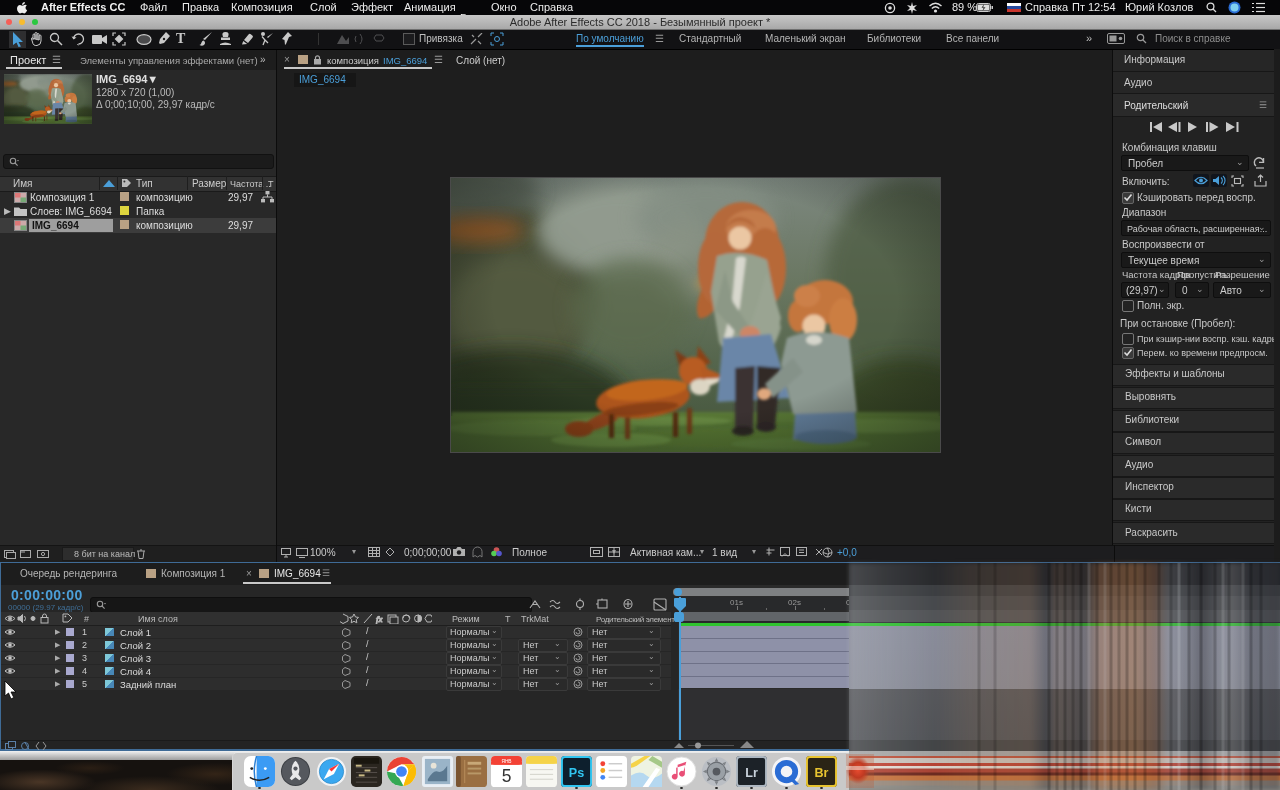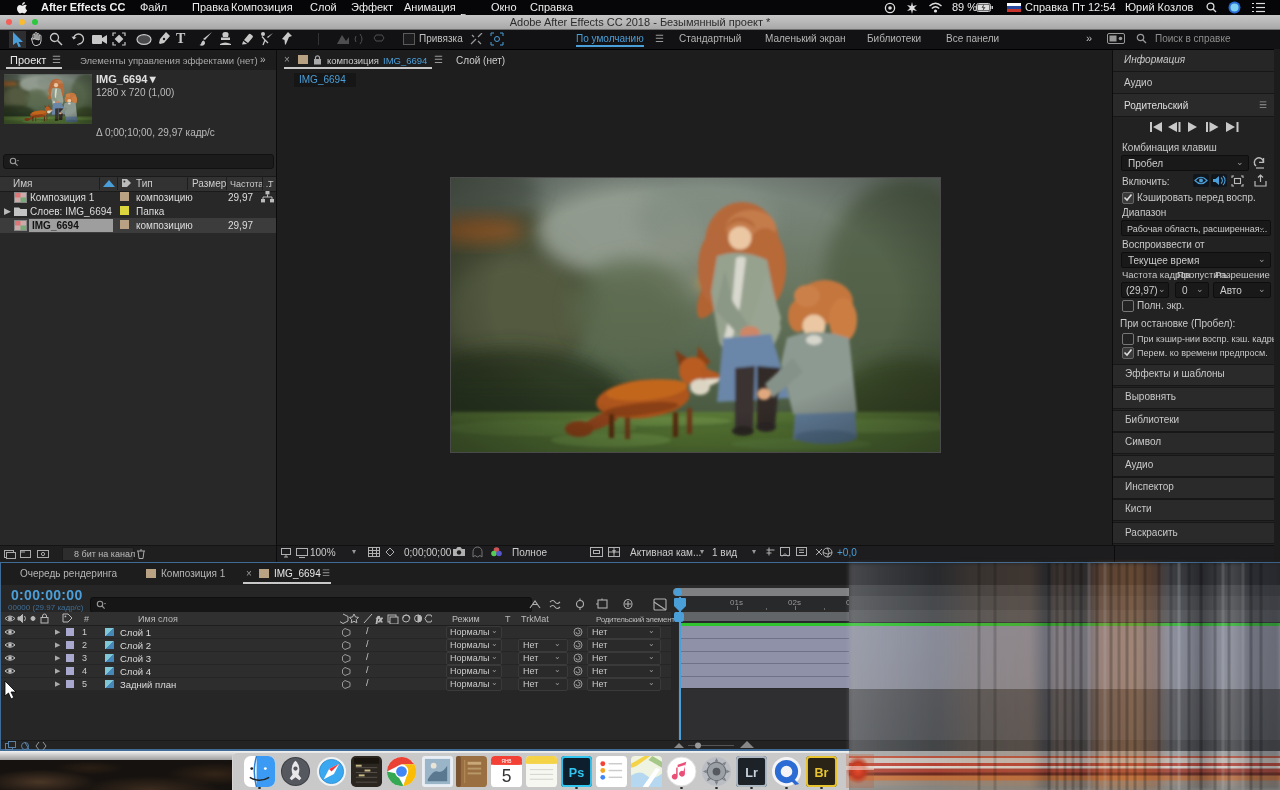--- a/index.html
+++ b/index.html
@@ -11,21 +11,21 @@
 </head>
 <body>
 
 <div class="abs" style="left:0;top:0;width:1280px;height:15px;background:#060608;"></div>
 <div id="menubar">
   <svg class="abs" style="left:17px;top:2px;" width="11" height="12" viewBox="0 0 11 12">
       <path d="M7.8 0 q0.3 1.2-0.6 2.1 q-0.9 1-2 0.8 q-0.3-1.1 0.7-2.1 Q6.8 0 7.8 0 Z M5.5 3.4 q0.8 0 1.9-0.5 q1.4-0.5 2.4 0.6 q-1.3 0.9-1.3 2.3 q0 1.6 1.6 2.4 q-0.4 1.2-1.1 2.1 q-0.8 1.1-1.7 1.1 q-0.6 0-1.4-0.4 q-0.8-0.4-1.6 0 q-0.8 0.4-1.3 0.4 q-0.9 0-1.8-1.3 Q0 8.7 0 6.8 q0-1.8 0.9-2.7 q0.9-1 2.1-1 q0.7 0 1.5 0.4 q0.6 0.3 1 0.3 Z" fill="#ededed"></path>
     </svg>
   <span class="txt" style="left:41px;top:1px;font-size:11px;font-weight:bold;color:#f2f2f2;">After Effects CC</span>
   <span class="txt" style="left:140px;top:1px;font-size:11px;color:#ececec;">Файл</span>
-  <span class="txt" style="left:192px;top:1px;font-size:11px;color:#ececec;">Правка</span>
+  <span class="txt" style="left:182px;top:1px;font-size:11px;color:#ececec;">Правка</span>
   <span class="txt" style="left:231px;top:1px;font-size:11px;color:#ececec;">Композиция</span>
   <span class="txt" style="left:310px;top:1px;font-size:11px;color:#ececec;">Слой</span>
   <span class="txt" style="left:351px;top:1px;font-size:11px;color:#ececec;">Эффект</span>
   <span class="txt" style="left:404px;top:1px;font-size:11px;color:#ececec;">Анимация</span>
   <span class="txt" style="left:460px;top:12px;font-size:11px;color:#ececec;">Вид</span>
   <span class="txt" style="left:491px;top:1px;font-size:11px;color:#ececec;">Окно</span>
   <span class="txt" style="left:530px;top:1px;font-size:11px;color:#ececec;">Справка</span>
   <span class="txt" style="left:952px;top:1px;font-size:11px;color:#ececec;">89 %</span>
   <div class="abs" style="left:1007px;top:3px;width:14px;height:9px;background:linear-gradient(#fff 0 33%,#264a9e 33% 66%,#c8342c 66% 100%);"></div>
   <span class="txt" style="left:1025px;top:1px;font-size:11px;color:#ececec;">Справка</span>
@@ -211,21 +211,21 @@
   <span class="txt" style="left:80px;top:55px;font-size:9.5px;color:#aaa;">Элементы управления эффектами (нет)</span>
   <span class="txt" style="left:260px;top:54px;font-size:10px;color:#bbb;">»</span>
 
   <div class="abs" style="left:4px;top:74px;width:88px;height:50px;background:#444;overflow:hidden;">
     <svg width="88" height="50" viewBox="0 0 489 274">
         <use href="#photoart"></use>
       </svg>
   </div>
   <span class="txt" style="left:96px;top:73px;font-size:11px;font-weight:bold;color:#e0e0e0;">IMG_6694▼</span>
   <span class="txt" style="left:96px;top:87px;font-size:10px;color:#bbb;">1280 x 720 (1,00)</span>
-  <span class="txt" style="left:96px;top:99px;font-size:10px;color:#bbb;margin-top:28px;">Δ 0;00;10;00, 29,97 кадр/с</span>
+  <span class="txt" style="left:96px;top:99px;font-size:10px;color:#bbb;">Δ 0;00;10;00, 29,97 кадр/с</span>
 
   <div class="abs" style="left:3px;top:154px;width:269px;height:13px;background:#1b1b1b;border:1px solid #111;border-radius:3px;"></div>
   <svg class="abs" style="left:9px;top:157px;" width="10" height="10" viewBox="0 0 10 10">
       <circle cx="4" cy="4" r="2.7" fill="none" stroke="#999" stroke-width="1.1"></circle>
       <line x1="6" y1="6" x2="8.6" y2="8.6" stroke="#999" stroke-width="1.1"></line>
       <path d="M8 3 l2 0 l-1 1.6 z" fill="#999"></path>
     </svg>
 
   <div class="abs" style="left:0;top:176px;width:276px;height:14px;background:#323232;border-top:1px solid #1a1a1a;border-bottom:1px solid #1a1a1a;"></div>
   <span class="txt" style="left:13px;top:178px;font-size:10px;color:#ccc;">Имя</span>
@@ -483,21 +483,21 @@
   <svg class="abs" style="left:822px;top:547px;" width="11" height="11" viewBox="0 0 11 11">
       <circle cx="5.5" cy="5.5" r="4.5" fill="none" stroke="#b0b0b0"></circle>
       <path d="M5.5 1 L7 5.5 L5.5 10 M1 5.5 L5.5 7 L10 5.5" stroke="#b0b0b0" fill="none"></path>
     </svg>
   <div class="abs" style="left:1114px;top:545px;width:1px;height:17px;background:#0c0c0c;"></div>
 </div>
 
 <div id="rightpanel">
 
   <div class="abs" style="left:1113px;top:50px;width:161px;height:21px;background:#262626;border-bottom:1px solid #171717;"></div>
-  <span class="txt" style="left:1124px;top:54px;font-size:10px;color:#c9c9c9;font-style:italic;">Информация</span>
+  <span class="txt" style="left:1124px;top:54px;font-size:10px;color:#c9c9c9;">Информация</span>
   <div class="abs" style="left:1113px;top:72px;width:161px;height:21px;background:#262626;border-bottom:1px solid #171717;"></div>
   <span class="txt" style="left:1124px;top:77px;font-size:10px;color:#c9c9c9;">Аудио</span>
   <div class="abs" style="left:1113px;top:94px;width:161px;height:22px;background:#2a2a2a;border-bottom:1px solid #171717;"></div>
   <span class="txt" style="left:1124px;top:100px;font-size:10px;color:#dddddd;">Родительский</span>
   <span class="txt" style="left:1259px;top:100px;font-size:9px;color:#999;">☰</span>
 
   <svg class="abs" style="left:1150px;top:121px;" width="92" height="12" viewBox="0 0 92 12">
     <g fill="#c8c8c8">
       <rect x="0" y="1" width="2" height="10"></rect>
         <path d="M12 1 L12 11 L3 6 Z"></path>

